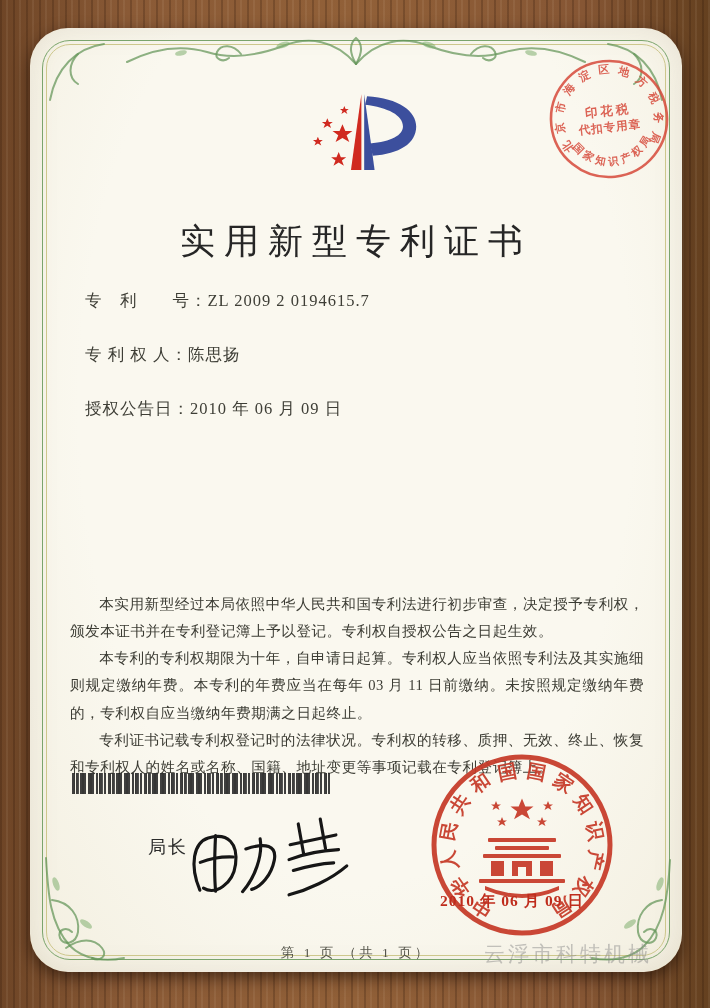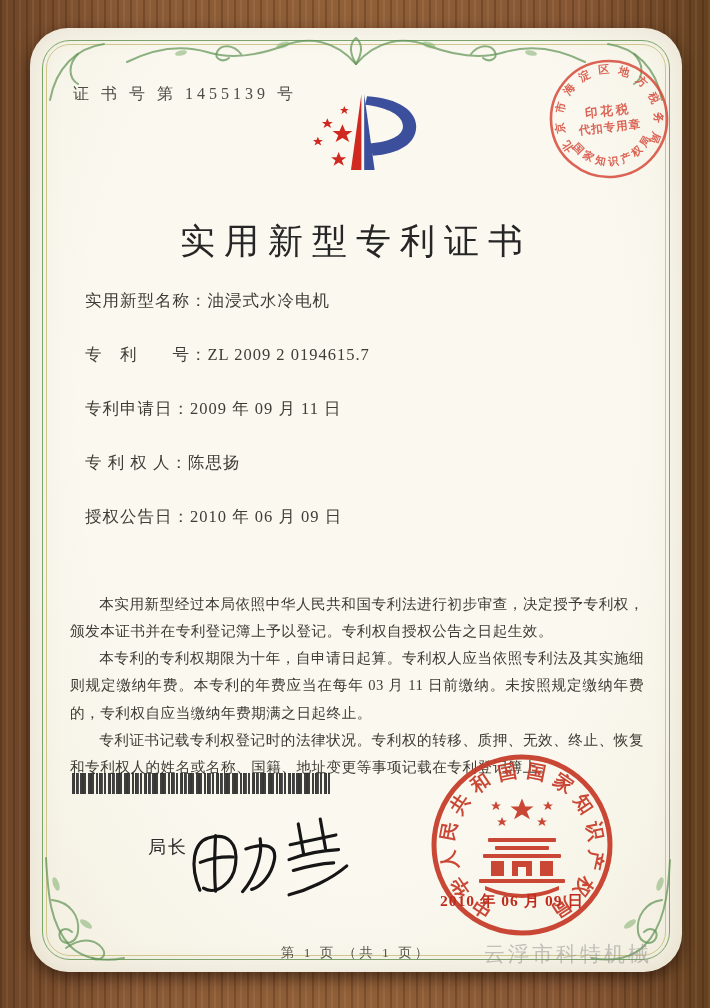--- a/index.html
+++ b/index.html
@@ -84,48 +84,41 @@
   </svg>
   <svg class="flourish" style="left:8px;top:8px;" width="70" height="70" viewBox="0 0 70 70">
     <path d="M66,8 C38,12 18,32 12,64"></path>
     <path d="M40,18 C30,28 30,42 40,48"></path>
   </svg>
   <svg class="flourish" style="left:574px;top:8px;" width="70" height="70" viewBox="0 0 70 70">
     <path d="M4,8 C32,12 52,32 58,64"></path>
     <path d="M30,18 C40,28 40,42 30,48"></path>
   </svg>
 
-  <div class="cert-no">证 书 号 第 1455139 号</div>
 
   <svg class="logo" viewBox="0 0 170 110">
     <g fill="#d02a20">
       <path d="M0,-10 L2.9,-3.1 10,-3.1 4.2,1.2 6.9,8.1 0,3.9 -6.9,8.1 -4.2,1.2 -10,-3.1 -2.9,-3.1 Z" transform="translate(40,54) scale(1.05)"></path>
       <path d="M0,-10 L2.9,-3.1 10,-3.1 4.2,1.2 6.9,8.1 0,3.9 -6.9,8.1 -4.2,1.2 -10,-3.1 -2.9,-3.1 Z" transform="translate(36,81) scale(0.8)"></path>
       <path d="M0,-10 L2.9,-3.1 10,-3.1 4.2,1.2 6.9,8.1 0,3.9 -6.9,8.1 -4.2,1.2 -10,-3.1 -2.9,-3.1 Z" transform="translate(24,43) scale(0.58)"></path>
       <path d="M0,-10 L2.9,-3.1 10,-3.1 4.2,1.2 6.9,8.1 0,3.9 -6.9,8.1 -4.2,1.2 -10,-3.1 -2.9,-3.1 Z" transform="translate(14,62) scale(0.52)"></path>
       <path d="M0,-10 L2.9,-3.1 10,-3.1 4.2,1.2 6.9,8.1 0,3.9 -6.9,8.1 -4.2,1.2 -10,-3.1 -2.9,-3.1 Z" transform="translate(42,29) scale(0.46)"></path>
     </g>
     <g>
       <polygon points="60,12 49,92 60,92" fill="#d02a20"></polygon>
       <polygon points="63,12 63,92 74,92" fill="#3c4f9d"></polygon>
     </g>
     <path fill="#3c4f9d" d="M66,14 C100,16 118,30 118,46 C118,64 100,75 72,77 L69,64 C92,62 104,55 104,46 C104,34 88,26 64,23 Z"></path>
   </svg>
 
   <div class="title">实用新型专利证书</div>
 
   <div class="fields">
     <div class="field-row">
-      <span class="field-label">实用新型名称：</span><span class="field-value">油浸式水冷电机</span>
-    </div>
-    <div class="field-row">
       <span class="field-label">专　利　　号：</span><span class="field-value">ZL 2009 2 0194615.7</span>
-    </div>
-    <div class="field-row">
-      <span class="field-label">专利申请日：</span><span class="field-value">2009 年 09 月 11 日</span>
     </div>
     <div class="field-row">
       <span class="field-label">专 利 权 人：</span><span class="field-value">陈思扬</span>
     </div>
     <div class="field-row">
       <span class="field-label">授权公告日：</span><span class="field-value">2010 年 06 月 09 日</span>
     </div>
   </div>
 
   <div class="paras">

